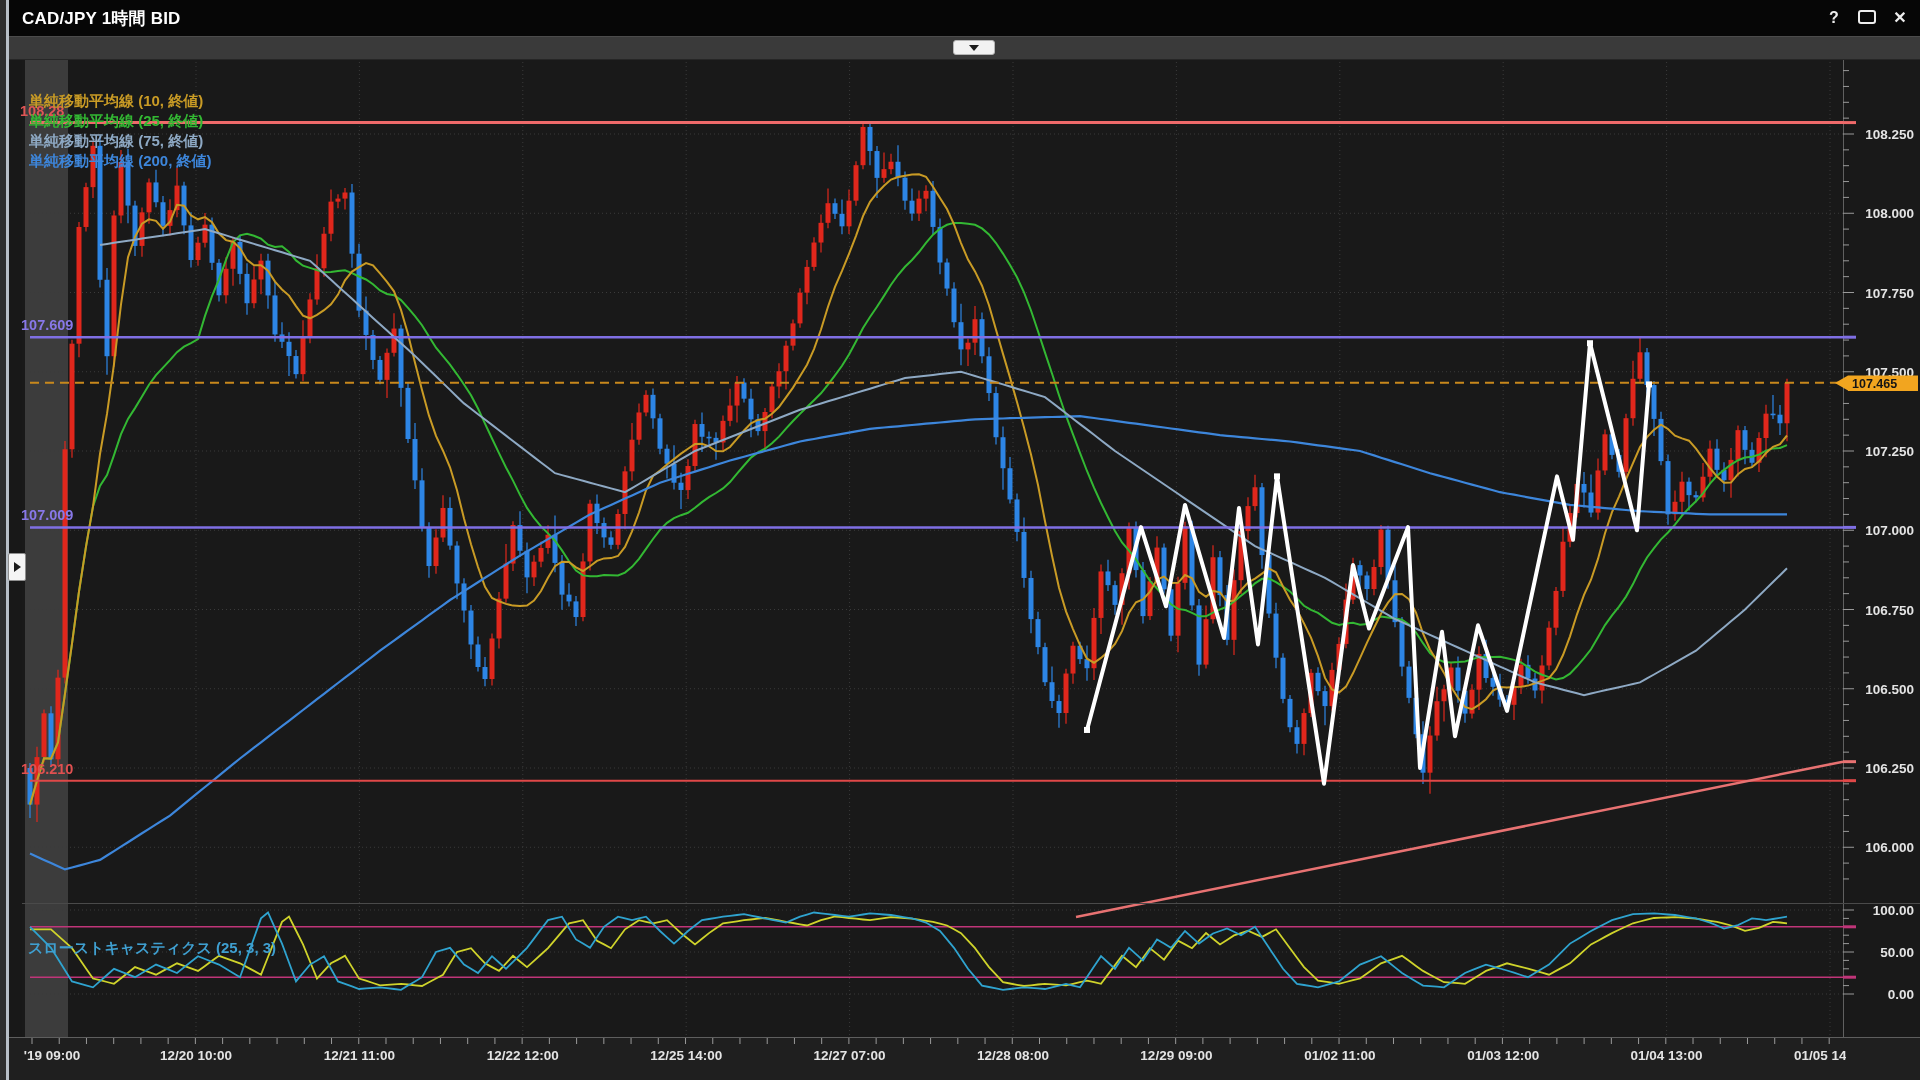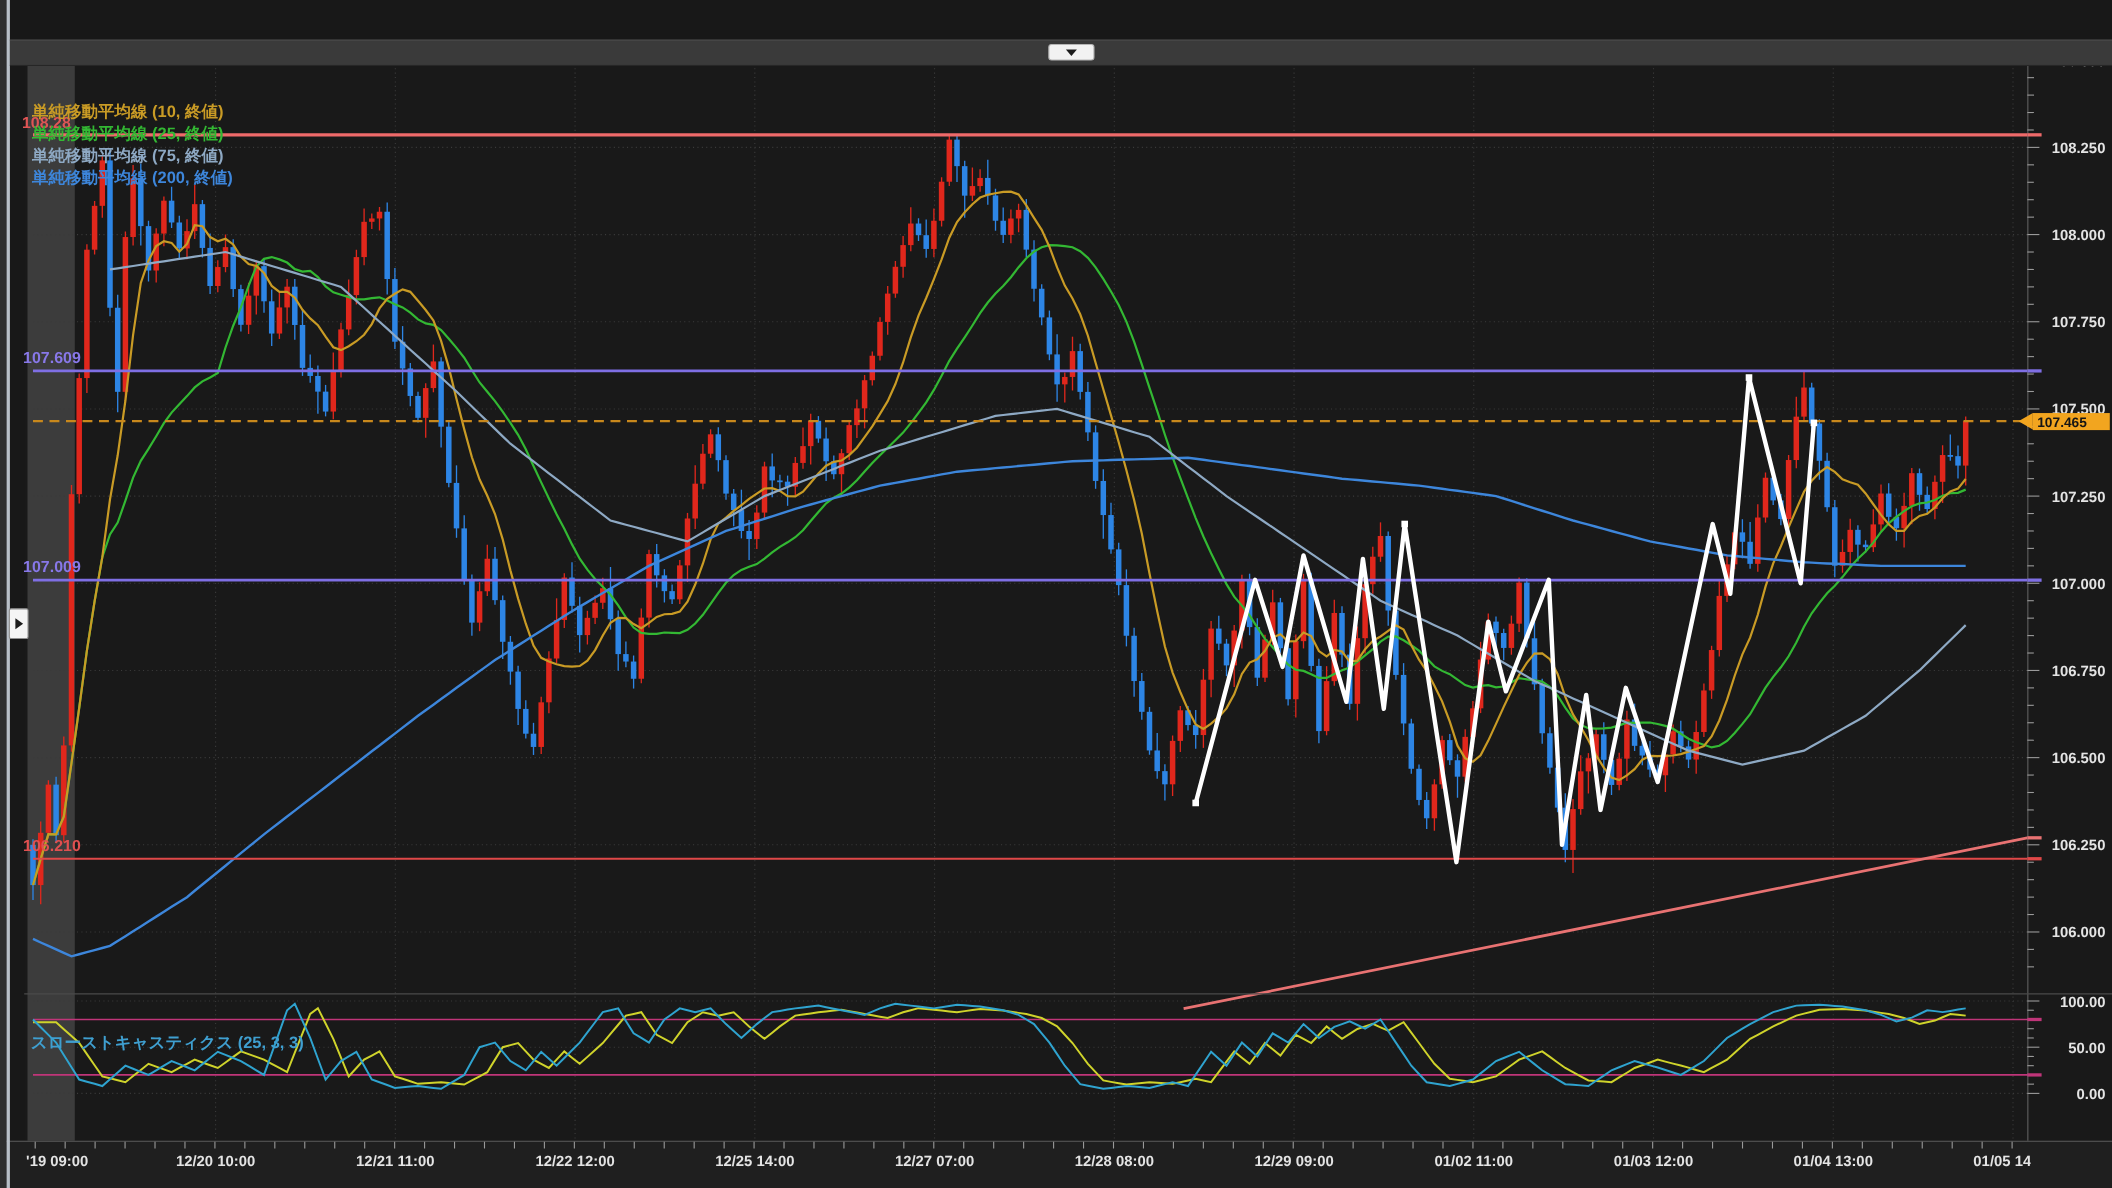--- a/index.html
+++ b/index.html
@@ -32,20 +32,28 @@
   .lvl{font-size:14.5px;font-weight:bold;}
   .badge-t{font-size:12.5px;font-weight:bold;fill:#151515;}
 </style>
 </head>
 <body>
 
 <div id="app">
   <div class="left-col"></div>
   <div class="left-line"></div>
 
+  <div class="titlebar">
+    <span class="title">CAD/JPY 1時間 BID</span>
+    <div class="controls">
+      <span class="ctrl">?</span>
+      <span class="ctrl"><span class="max-icon"></span></span>
+      <span class="ctrl">✕</span>
+    </div>
+  </div>
 
   <div class="toolbar">
     <button class="collapse-btn">
       <span class="tri-down"></span>
     </button>
   </div>
 
   <button class="expand-btn">
     <span class="tri-right"></span>
   </button>

